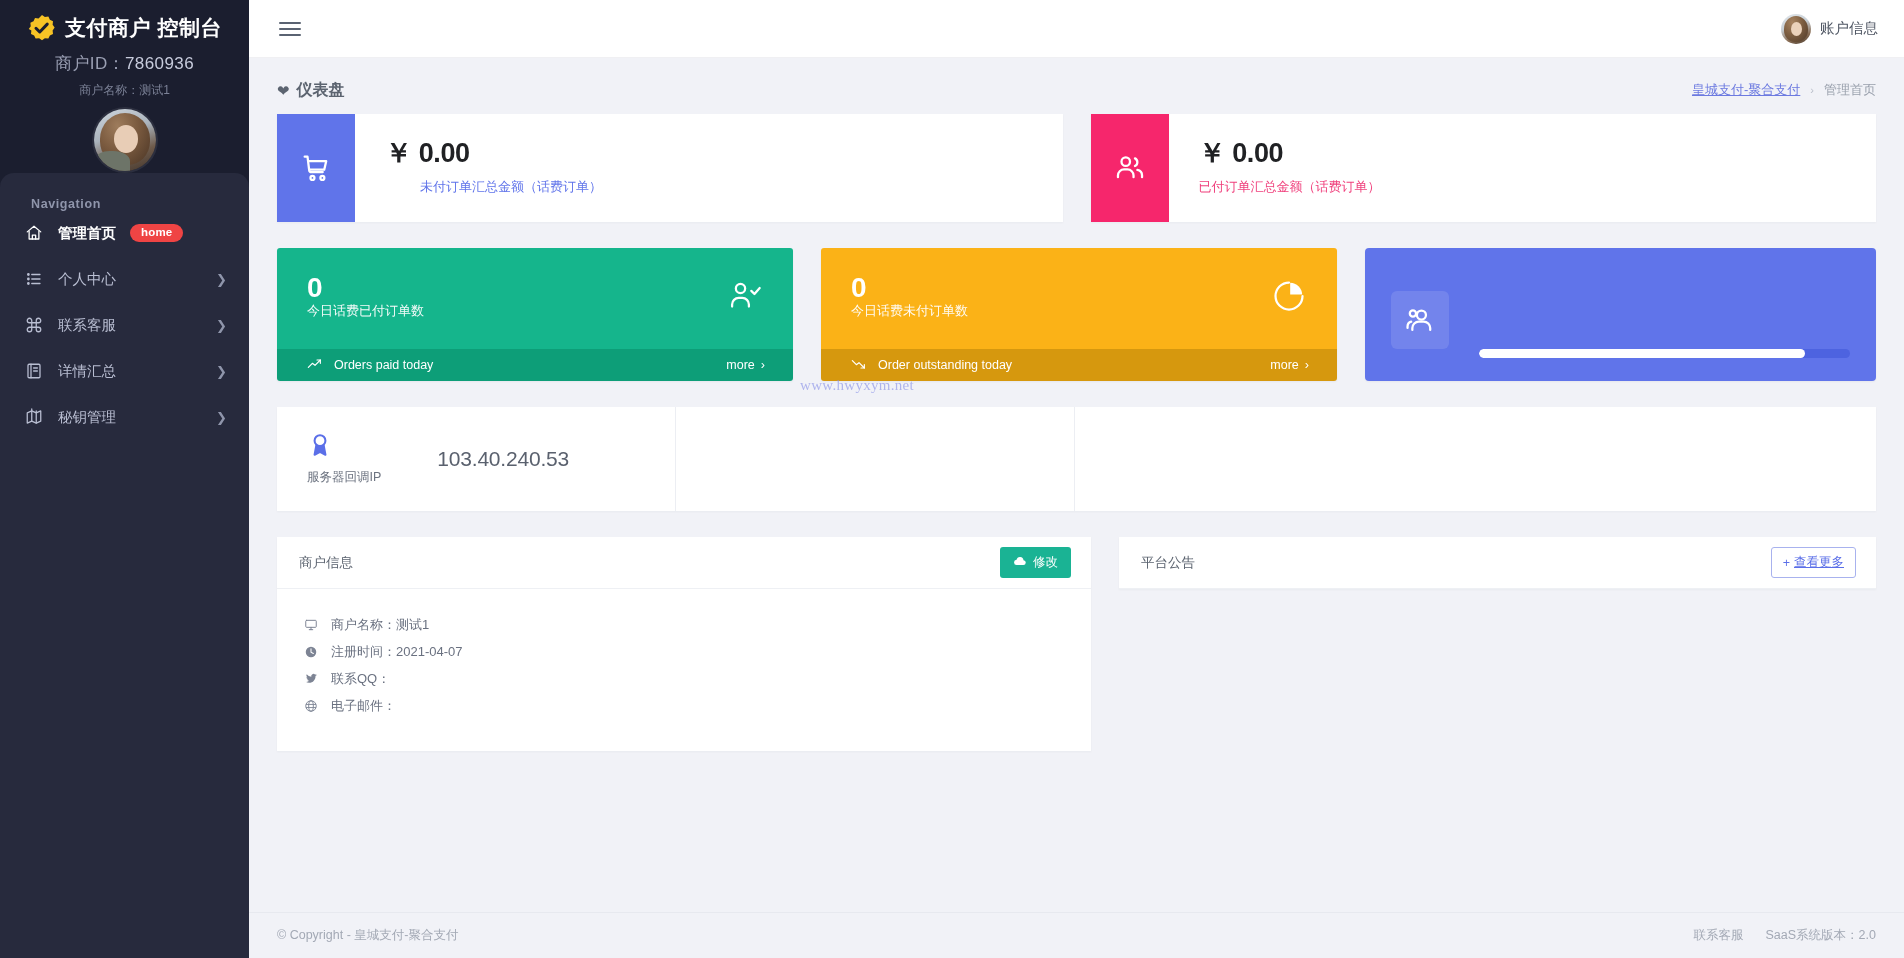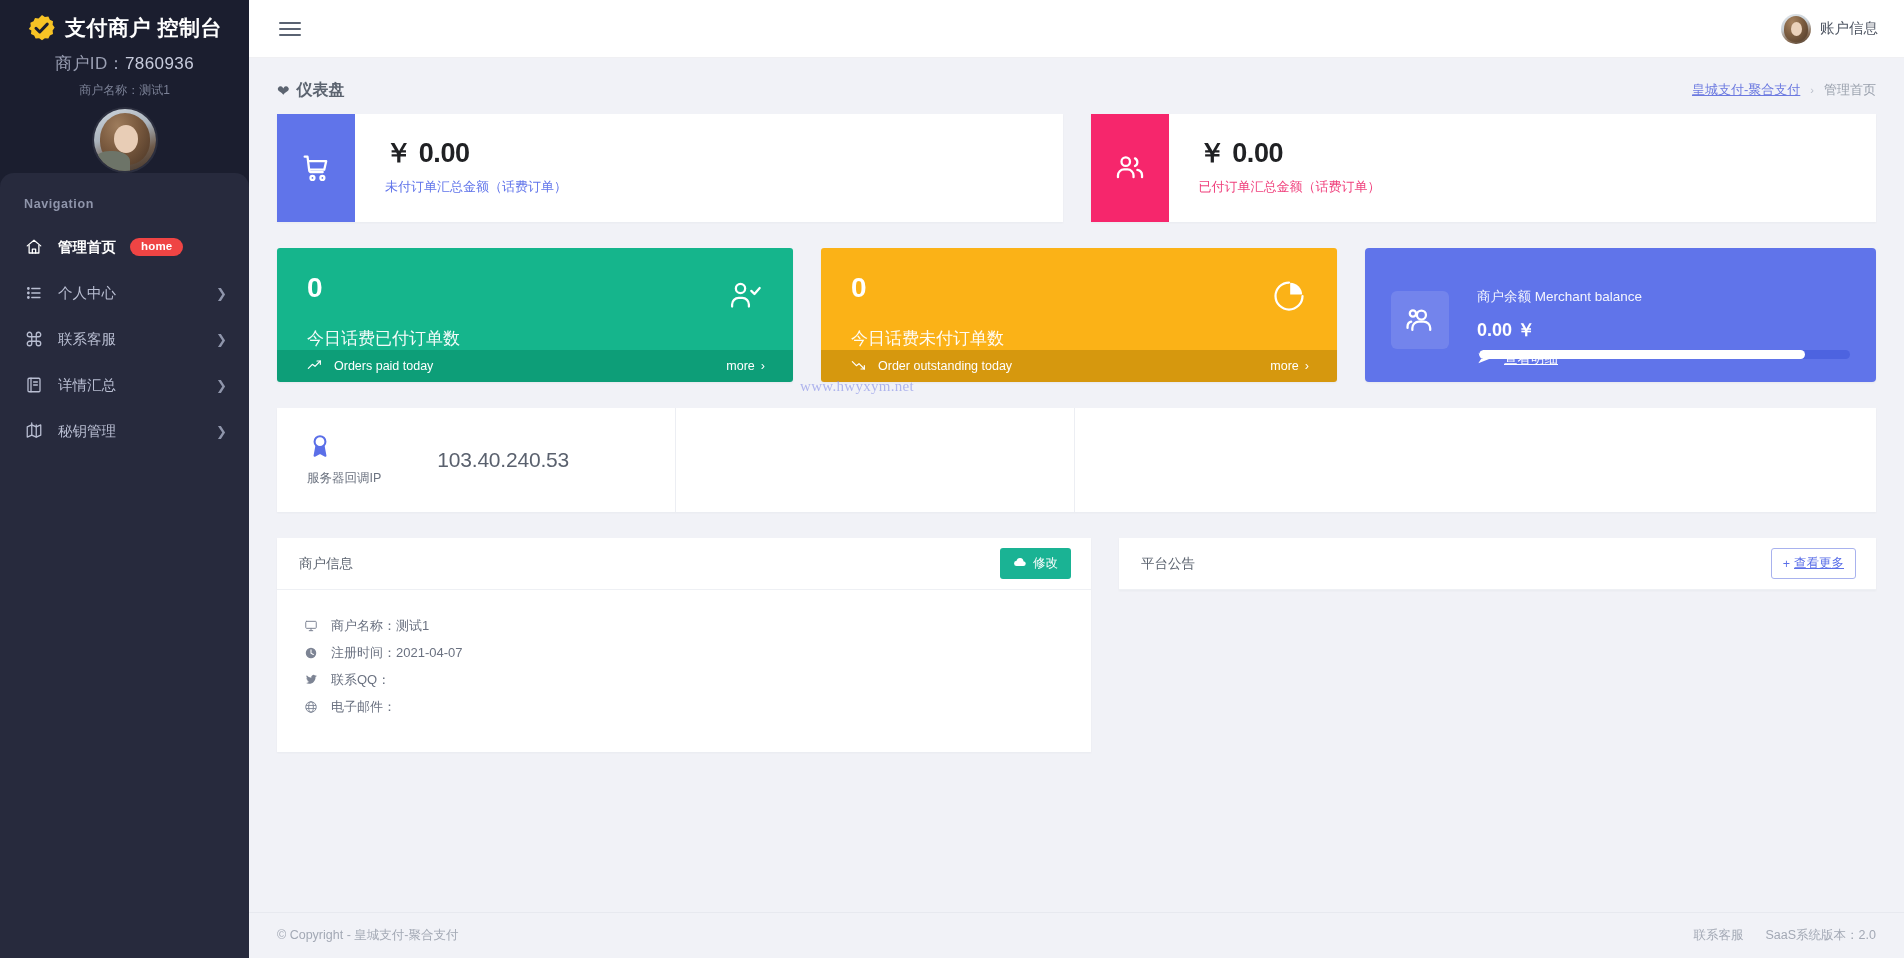--- a/index.html
+++ b/index.html
@@ -61,21 +61,21 @@
     background: #6d7468;
   }
   .sidebar-lower {
     position: absolute; left: 0; right: 0; top: 173px; bottom: 0;
     background: #272a3d;
     border-top-left-radius: 14px; border-top-right-radius: 14px;
     padding-top: 24px;
   }
   .nav-heading {
     font-size: 12.5px; font-weight: bold; color: #8f95ab;
-    padding: 0 24px; margin-bottom: 14px; letter-spacing: 0.6px;
+    padding: 0 31px; letter-spacing: 0.6px;
   }
   .nav-item {
     display: flex; align-items: center;
     height: 44px; padding: 0 22px 0 24px;
     cursor: pointer; position: relative;
     margin-bottom: 2px;
   }
   .nav-item .ni-icon {
     width: 20px; min-width: 20px; height: 20px;
     display: flex; align-items: center; justify-content: center;
@@ -158,36 +158,36 @@
     align-items: center; justify-content: center; color: #fff;
   }
   .money-icon.blue { background: #6074ea; }
   .money-icon.pink { background: #f6266c; }
   .money-body { padding: 26px 0 0 30px; }
   .money-value {
     font-size: 27px; font-weight: bold; color: #202124;
     letter-spacing: -0.4px; line-height: 1;
   }
   .money-label { margin-top: 11px; font-size: 13px; }
-  .money-label.blue { color: #6074ea; }
+  .money-label.blue { color: #6074ea; margin-left: 35px; }
   .money-label.pink { color: #f0417d; }
 
   
   .row2 { display: flex; gap: 28px; margin-top: 26px; }
   .tile {
     width: 516px; min-width: 516px; border-radius: 3px; overflow: hidden;
     display: flex; flex-direction: column;
     box-shadow: 0 1px 2px rgba(30,40,60,0.05);
   }
   .tile-top {
     flex: 1; display: flex; align-items: flex-start;
     padding: 26px 28px 0 30px; position: relative; min-height: 101px;
   }
   .tile-num { font-size: 28px; font-weight: bold; color: #fff; line-height: 1; }
-  .tile-sub { margin-top: 25px; font-size: 17px; color: rgba(255,255,255,0.95); }
+  .tile-sub { margin-top: 0; font-size: 13px; color: rgba(255,255,255,0.95); }
   .tile-bigicon {
     position: absolute; right: 30px; top: 30px;
     color: rgba(255,255,255,0.95);
   }
   .tile-foot {
     height: 32px; display: flex; align-items: center;
     padding: 0 28px 0 30px; font-size: 12.5px; color: #fff;
   }
   .tile-foot .tf-left { display: flex; align-items: center; gap: 11px; }
   .tile-foot .tf-right { margin-left: auto; display: flex; align-items: center; gap: 6px; cursor: pointer; }
@@ -504,32 +504,20 @@
         </div>
 
         <div class="balance-card">
           <div class="balance-iconbox">
             <svg width="34" height="34" viewBox="0 0 24 24" fill="none" stroke="#fff" stroke-width="1.6" stroke-linecap="round" stroke-linejoin="round">
                 <circle cx="13" cy="8.5" r="3.2"></circle>
                 <circle cx="7" cy="7.4" r="2.2"></circle>
                 <path d="M6.6 19v-1.3a4.6 4.6 0 0 1 4.6-4.6h3.4a4.6 4.6 0 0 1 4.6 4.6V19"></path>
                 <path d="M3.2 17.6v-1a3.6 3.6 0 0 1 2.6-3.4"></path>
               </svg>
-          </div>
-          <div class="balance-body">
-            <div class="balance-title">商户余额 Merchant balance</div>
-            <div class="balance-amount">0.00 ￥</div>
-            <div class="balance-link">
-              <span>
-                <svg width="16" height="14" viewBox="0 0 24 20" fill="#fff">
-                    <path d="M2 2l20 8-20 8 5-8z"></path>
-                  </svg>
-              </span>
-              <span class="lk">查看明细</span>
-            </div>
           </div>
           <div class="balance-bar">
             <div class="fill" style="width: 88%;"></div>
           </div>
         </div>
       </div>
 
       <div class="ip-card">
         <div class="ip-seg">
           <div class="ip-left">

